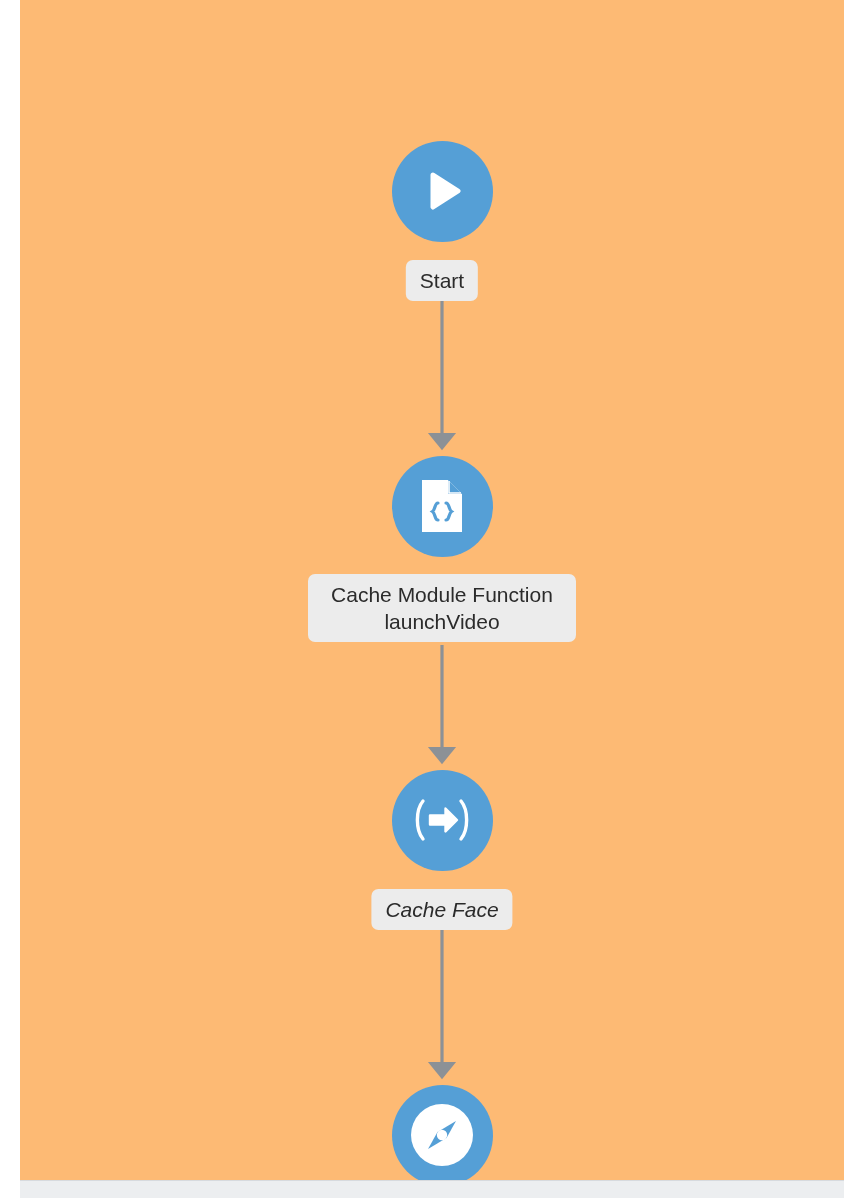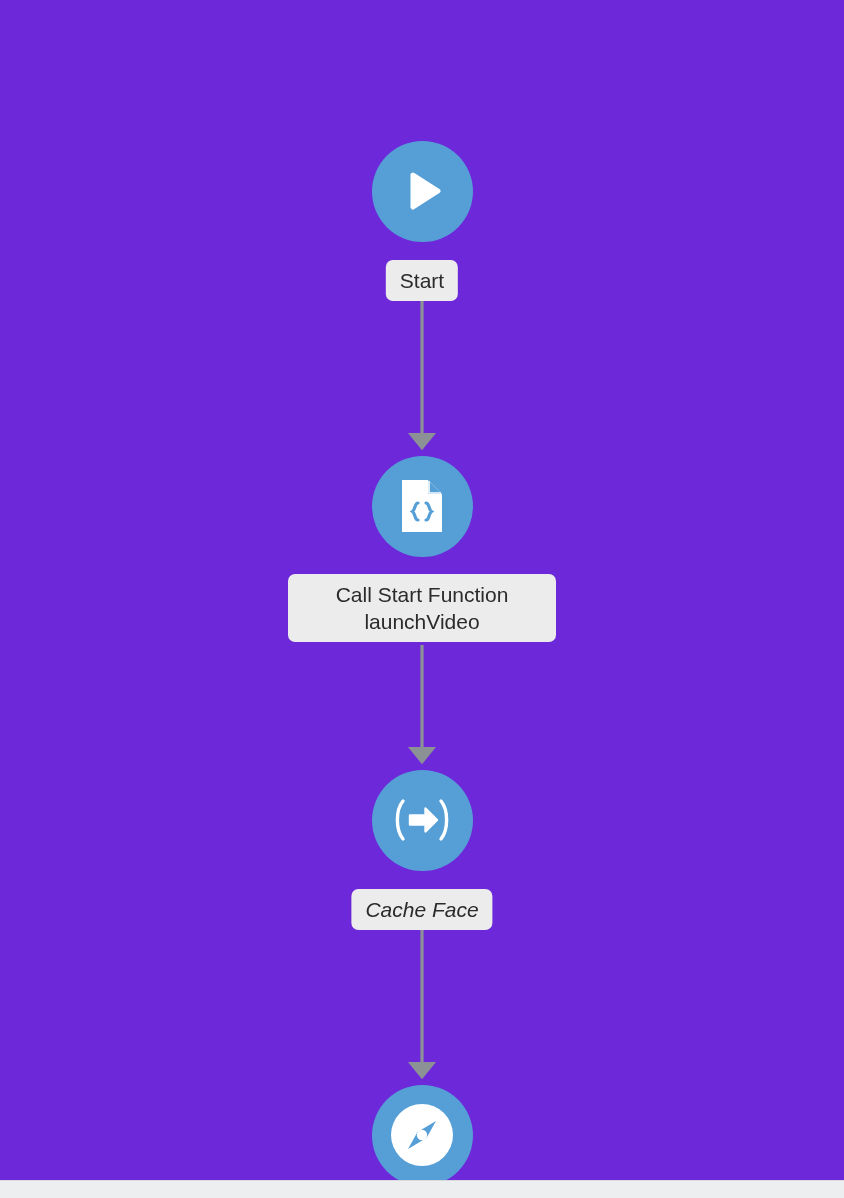--- a/index.html
+++ b/index.html
@@ -12,21 +12,22 @@
     height: 1198px;
     position: relative;
     overflow: hidden;
     font-family: "Liberation Sans", sans-serif;
     -webkit-font-smoothing: antialiased;
   }
 
   #canvas {
     position: absolute;
     inset: 0;
-    background: #6d28d9;
+    background: #fdba74;
+    margin-left: 20px;
   }
 
   
   #edges {
     position: absolute;
     left: 0;
     top: 0;
     width: 844px;
     height: 1198px;
     pointer-events: none;
@@ -113,21 +114,21 @@
         <path d="M6 3 L32 3 L46 17 L46 55 L6 55 Z" fill="#ffffff"></path>
         <path d="M32 3 L32 17 L46 17 Z" fill="#559fd6"></path>
         <path d="M33 4 L33 16 L45 16" fill="none" stroke="#ffffff" stroke-width="1.6"></path>
         <g fill="none" stroke="#559fd6" stroke-width="3.2" stroke-linecap="round">
           <path d="M22 26 C18.5 26 19.5 32.5 16.5 34.5 C19.5 36.5 18.5 43 22 43"></path>
           <path d="M30 26 C33.5 26 32.5 32.5 35.5 34.5 C32.5 36.5 33.5 43 30 43"></path>
         </g>
       </svg>
     </span>
   </div>
-  <div class="label" style="left:422px; top:574px; width:268px;">Call Start Function
+  <div class="label" style="left:422px; top:574px; width:268px;">Cache Module Function
 launchVideo</div>
 
   <div class="node" style="left:371.5px; top:769.5px;">
     <span>
       <svg width="64" height="46" viewBox="0 0 64 46">
         <g fill="none" stroke="#ffffff" stroke-width="3.4" stroke-linecap="round">
           <path d="M13 4 C5.5 13 5.5 33 13 42"></path>
           <path d="M51 4 C58.5 13 58.5 33 51 42"></path>
         </g>
         <path d="M20 18.5 L35.5 18.5 L35.5 11.5 L47 23 L35.5 34.5 L35.5 27.5 L20 27.5 Z" fill="#ffffff" stroke="#ffffff" stroke-width="2.4" stroke-linejoin="round"></path>

